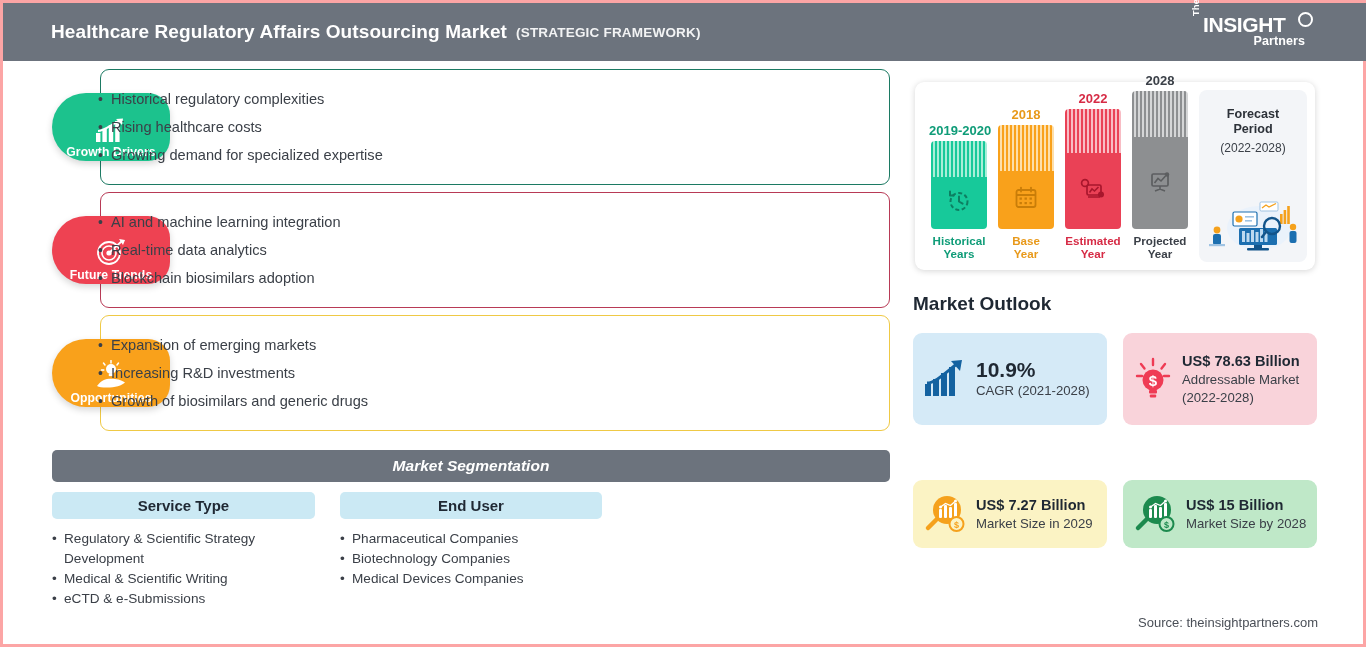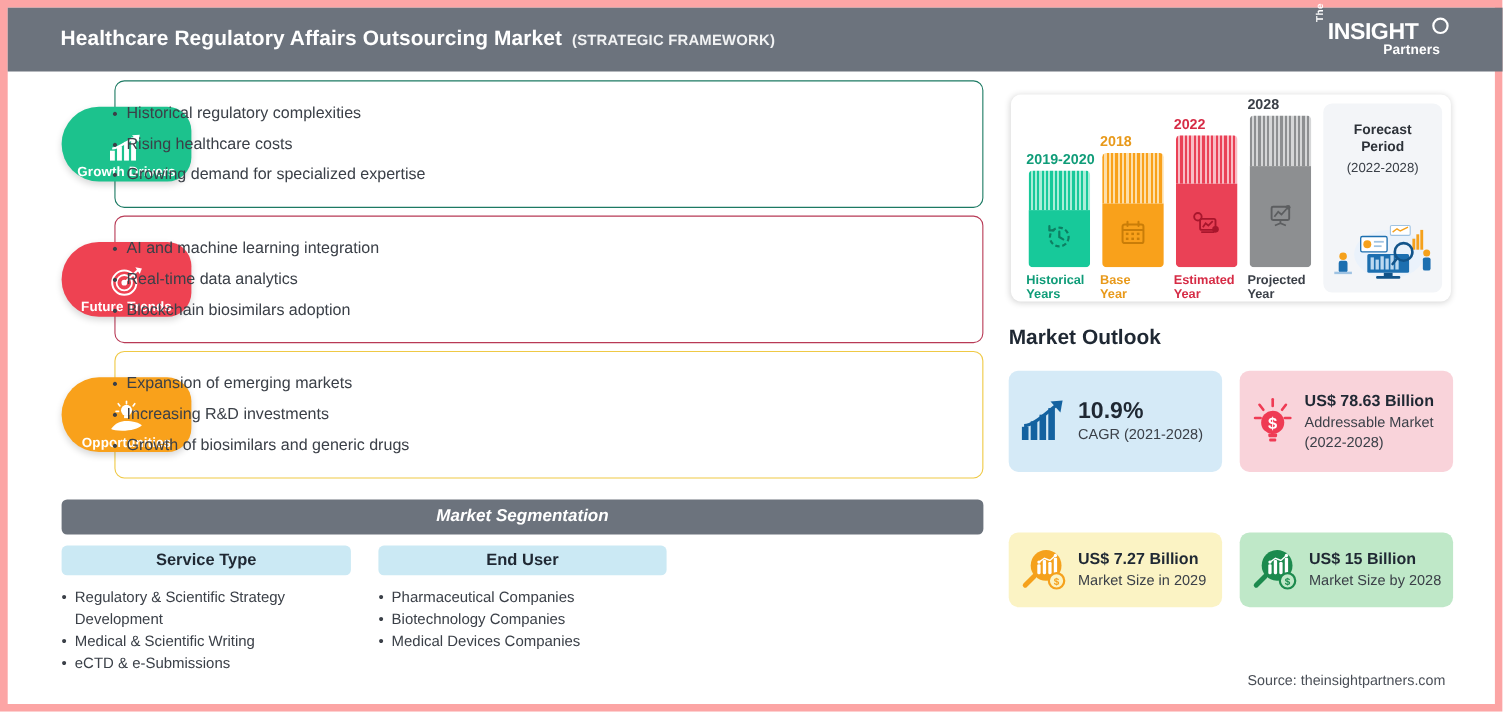--- a/index.html
+++ b/index.html
@@ -6,21 +6,21 @@
   html, body {
     width: 1366px; height: 647px;
     background: #ffffff;
     font-family: "Liberation Sans", sans-serif;
     overflow: hidden;
   }
   .page {
     position: relative;
     width: 1366px; height: 647px;
     background: #ffffff;
-    border: 7px solid #fca5a5;
+    border: 3px solid #fca5a5;
   }
 
   
   .header {
     position: absolute; left: 0; top: 0;
     width: 1364px; height: 58px;
     background: #6c737d;
     display: flex; align-items: center;
   }
   .header-title {
@@ -137,21 +137,21 @@
   
   .right-col { position: absolute; left: 900px; top: 58px; width: 464px; height: 588px; }
 
   .timeline-card {
     position: absolute; left: 12px; top: 21px;
     width: 400px; height: 188px;
     background: #ffffff; border-radius: 9px;
     box-shadow: 0 1px 6px rgba(0,0,0,.17);
   }
   .bars { position: absolute; left: 14px; top: 0; width: 272px; height: 188px; }
-  .bar-unit { position: absolute; bottom: 0; width: 60px; text-align: left; }
+  .bar-unit { position: absolute; bottom: 10px; width: 60px; text-align: center; }
   .bar-year {
     font-size: 13px; font-weight: bold; margin-bottom: 3px; white-space: nowrap;
   }
   .bar-shape {
     position: relative; width: 56px; margin: 0 auto;
     border-radius: 4px; overflow: hidden;
   }
   .bar-stripe { width: 100%; height: 36px; }
   .bar-solid  { width: 100%; display: flex; align-items: center; justify-content: center; }
   .bar-cap {

